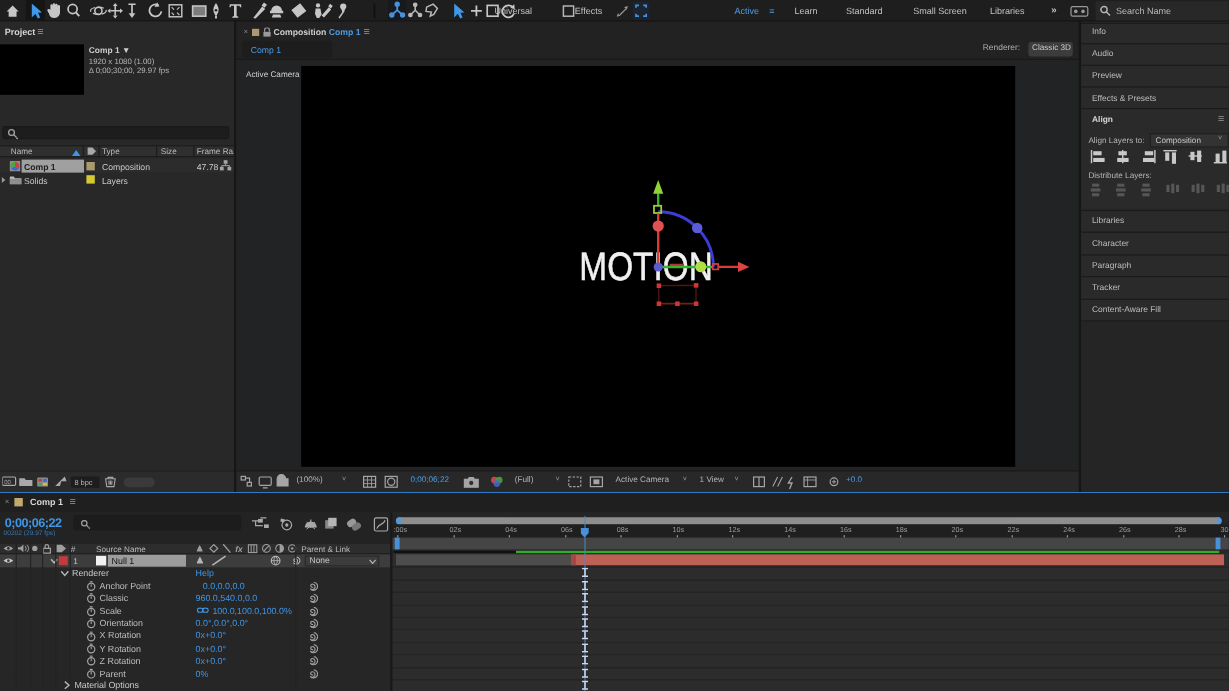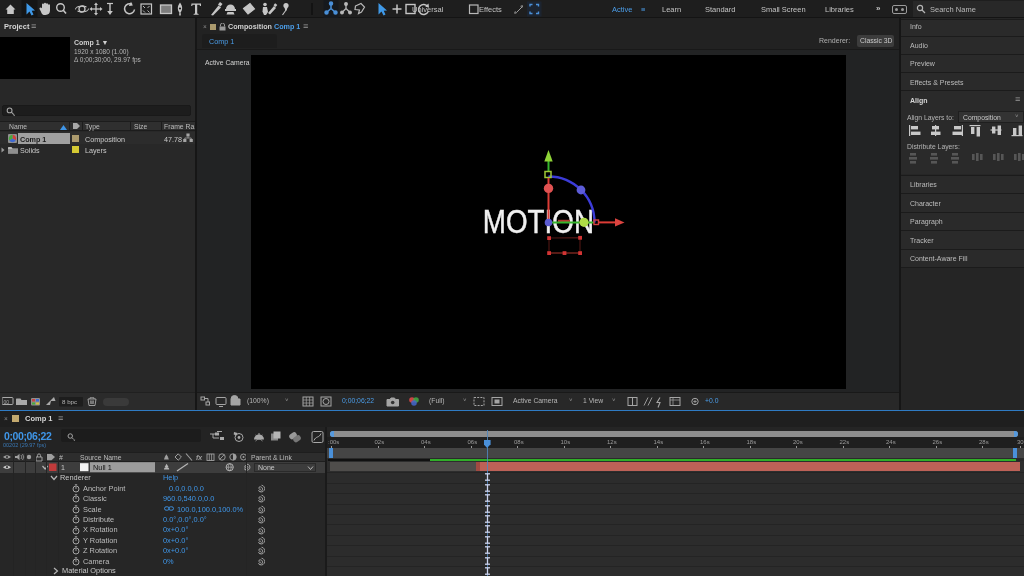--- a/index.html
+++ b/index.html
@@ -503,21 +503,21 @@
         </svg>
         <span class="txt" style="left:177px;top:93.6px;font-size:7.4px;color:#3f96e8">100.0,100.0,100.0%</span>
         <svg class="abs" style="left:256px;top:93.8px" width="9" height="9" viewBox="0 0 9 9">
           <path d="M5.5 1.2 a3.4 3.4 0 1 1 -3 5.4 a2.3 2.3 0 1 0 2 -3.8 a1.3 1.3 0 1 0 0.4 2.4" fill="none" stroke="#9f9f9f" stroke-width="0.95"></path>
         </svg>
         <svg class="abs" style="left:72px;top:104.2px" width="8" height="9" viewBox="0 0 8 9">
           <circle cx="4" cy="5" r="3" fill="none" stroke="#a5a5a5" stroke-width="1"></circle>
           <line x1="4" y1="5" x2="4" y2="2.8" stroke="#a5a5a5" stroke-width="0.9"></line>
           <line x1="2.8" y1="0.8" x2="5.2" y2="0.8" stroke="#a5a5a5" stroke-width="1"></line>
         </svg>
-        <span class="txt" style="left:83px;top:104px;font-size:7.4px;color:#bdbdbd">Distribute</span>
+        <span class="txt" style="left:83px;top:104px;font-size:7.4px;color:#bdbdbd">Orientation</span>
         <span class="txt" style="left:163px;top:104px;font-size:7.4px;color:#3f96e8">0.0°,0.0°,0.0°</span>
         <svg class="abs" style="left:256px;top:104.2px" width="9" height="9" viewBox="0 0 9 9">
           <path d="M5.5 1.2 a3.4 3.4 0 1 1 -3 5.4 a2.3 2.3 0 1 0 2 -3.8 a1.3 1.3 0 1 0 0.4 2.4" fill="none" stroke="#9f9f9f" stroke-width="0.95"></path>
         </svg>
         <svg class="abs" style="left:72px;top:114.60000000000001px" width="8" height="9" viewBox="0 0 8 9">
           <circle cx="4" cy="5" r="3" fill="none" stroke="#a5a5a5" stroke-width="1"></circle>
           <line x1="4" y1="5" x2="4" y2="2.8" stroke="#a5a5a5" stroke-width="0.9"></line>
           <line x1="2.8" y1="0.8" x2="5.2" y2="0.8" stroke="#a5a5a5" stroke-width="1"></line>
         </svg>
         <span class="txt" style="left:83px;top:114.4px;font-size:7.4px;color:#bdbdbd">X Rotation</span>
@@ -543,21 +543,21 @@
         <span class="txt" style="left:83px;top:135.20000000000002px;font-size:7.4px;color:#bdbdbd">Z Rotation</span>
         <span class="txt" style="left:163px;top:135.20000000000002px;font-size:7.4px;color:#3f96e8">0x+0.0°</span>
         <svg class="abs" style="left:256px;top:135.40000000000003px" width="9" height="9" viewBox="0 0 9 9">
           <path d="M5.5 1.2 a3.4 3.4 0 1 1 -3 5.4 a2.3 2.3 0 1 0 2 -3.8 a1.3 1.3 0 1 0 0.4 2.4" fill="none" stroke="#9f9f9f" stroke-width="0.95"></path>
         </svg>
         <svg class="abs" style="left:72px;top:145.8px" width="8" height="9" viewBox="0 0 8 9">
           <circle cx="4" cy="5" r="3" fill="none" stroke="#a5a5a5" stroke-width="1"></circle>
           <line x1="4" y1="5" x2="4" y2="2.8" stroke="#a5a5a5" stroke-width="0.9"></line>
           <line x1="2.8" y1="0.8" x2="5.2" y2="0.8" stroke="#a5a5a5" stroke-width="1"></line>
         </svg>
-        <span class="txt" style="left:83px;top:145.6px;font-size:7.4px;color:#bdbdbd">Camera</span>
+        <span class="txt" style="left:83px;top:145.6px;font-size:7.4px;color:#bdbdbd">Parent</span>
         <span class="txt" style="left:163px;top:145.6px;font-size:7.4px;color:#3f96e8">0%</span>
         <svg class="abs" style="left:256px;top:145.8px" width="9" height="9" viewBox="0 0 9 9">
           <path d="M5.5 1.2 a3.4 3.4 0 1 1 -3 5.4 a2.3 2.3 0 1 0 2 -3.8 a1.3 1.3 0 1 0 0.4 2.4" fill="none" stroke="#9f9f9f" stroke-width="0.95"></path>
         </svg>
         <svg class="abs" style="left:53px;top:156px" width="6" height="8" viewBox="0 0 6 8">
           <path d="M1 1 l3.5 3 l-3.5 3" fill="none" stroke="#b5b5b5" stroke-width="1.2"></path>
         </svg>
         <span class="txt" style="left:62px;top:155px;font-size:7.4px;color:#c9c9c9">Material Options</span>
       </div>
 

